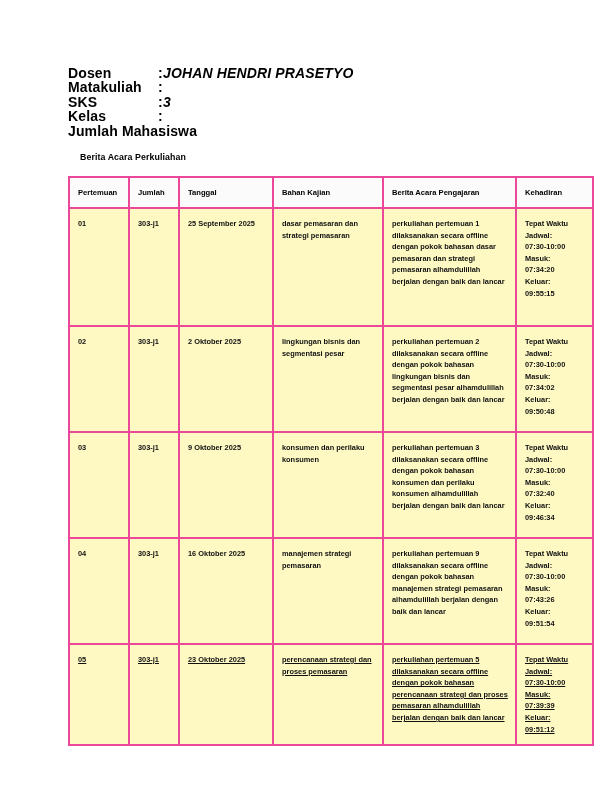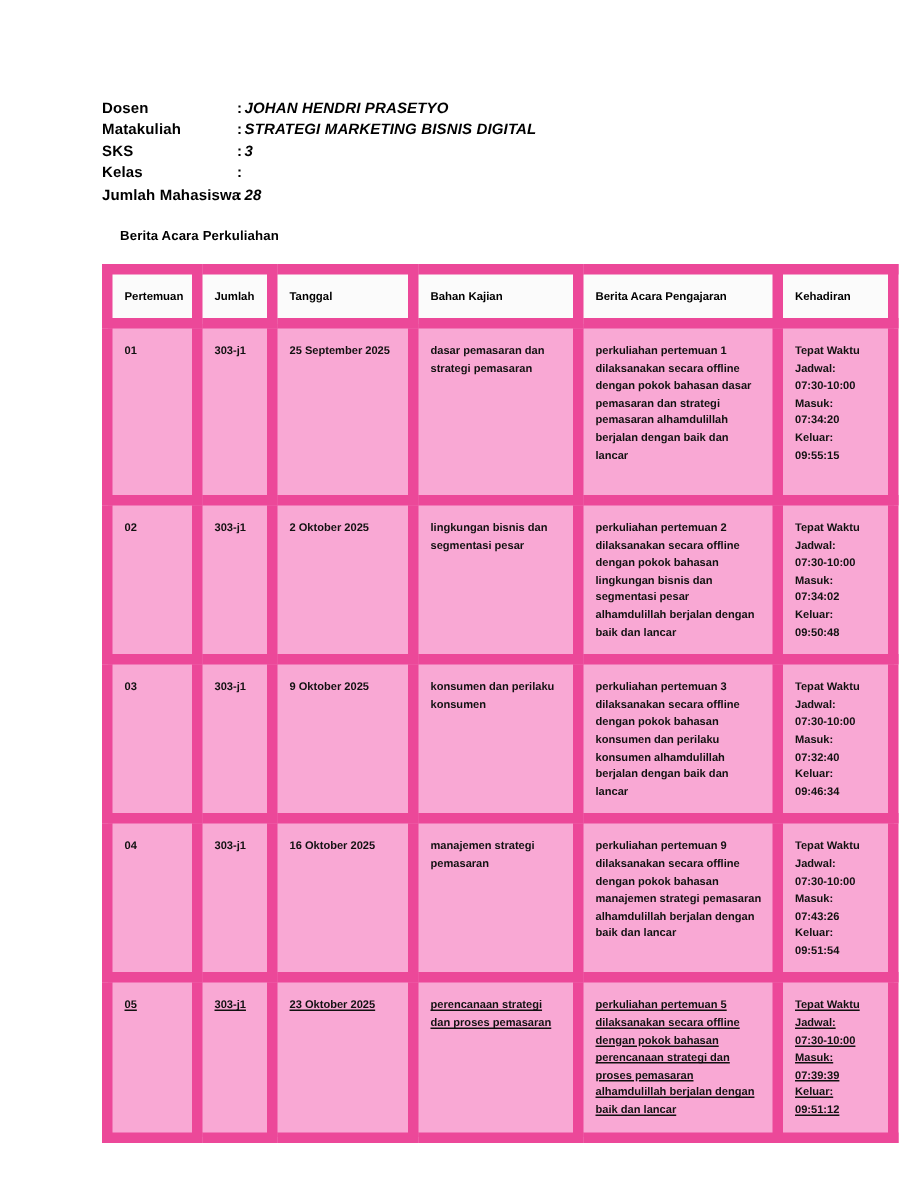--- a/index.html
+++ b/index.html
@@ -32,21 +32,21 @@
     left: 68px;
     top: 66px;
     width: 460px;
   }
 
   .meta-row {
     display: flex;
     align-items: flex-start;
     line-height: 14.4px;
     height: 14.4px;
-    font-size: 10px;
+    font-size: 14px;
     font-weight: bold;
     letter-spacing: 0.01em;
     white-space: nowrap;
   }
 
   .meta-label {
     width: 90px;
     flex: 0 0 90px;
   }
 
@@ -87,21 +87,21 @@
 
   table.bap col.c-pertemuan { width: 60px; }
   table.bap col.c-ruangan   { width: 50px; }
   table.bap col.c-tanggal   { width: 94px; }
   table.bap col.c-bahan     { width: 110px; }
   table.bap col.c-berita    { width: 133px; }
   table.bap col.c-kehadiran { width: 77px; }
 
   table.bap th,
   table.bap td {
-    border: 7px solid #ec4899;
+    border: 2px solid #ec4899;
     vertical-align: top;
     text-align: left;
     padding: 9px 7px 9px 8px;
     font-size: 7.4px;
     line-height: 11.6px;
     word-wrap: break-word;
     overflow-wrap: break-word;
   }
 
   table.bap thead th {
@@ -109,21 +109,21 @@
     font-size: 7.6px;
     font-weight: bold;
     padding-top: 9px;
     padding-bottom: 9px;
     height: 28px;
     line-height: 11px;
     white-space: nowrap;
   }
 
   table.bap tbody td {
-    background: #f9a8d4;
+    background: #fef9c3;
     font-weight: bold;
     color: #111111;
     margin-top: 44px;
   }
 
   table.bap tbody tr.r-1 td { height: 118px; }
   table.bap tbody tr.r-2 td { height: 106px; }
   table.bap tbody tr.r-3 td { height: 106px; }
   table.bap tbody tr.r-4 td { height: 106px; }
   table.bap tbody tr.r-5 td { height: 100px; text-decoration: underline; }
@@ -141,38 +141,36 @@
 
     <div class="meta-row">
       <span class="meta-label">Dosen</span>
       <span class="meta-sep">:</span>
       <span class="meta-value">JOHAN HENDRI PRASETYO</span>
     </div>
 
     <div class="meta-row">
       <span class="meta-label">Matakuliah</span>
       <span class="meta-sep">:</span>
-      <span class="meta-value">STRATEGI MARKETING BISNIS DIGITAL</span>
     </div>
 
     <div class="meta-row">
       <span class="meta-label">SKS</span>
       <span class="meta-sep">:</span>
       <span class="meta-value">3</span>
     </div>
 
     <div class="meta-row">
       <span class="meta-label">Kelas</span>
       <span class="meta-sep">:</span>
     </div>
 
     <div class="meta-row">
       <span class="meta-label">Jumlah Mahasiswa</span>
       <span class="meta-sep">:</span>
-      <span class="meta-value">28</span>
     </div>
 
   </div>
 
   <div class="section-title">Berita Acara Perkuliahan</div>
 
   <div class="table-wrap">
     <table class="bap">
       <colgroup>
         <col class="c-pertemuan">

